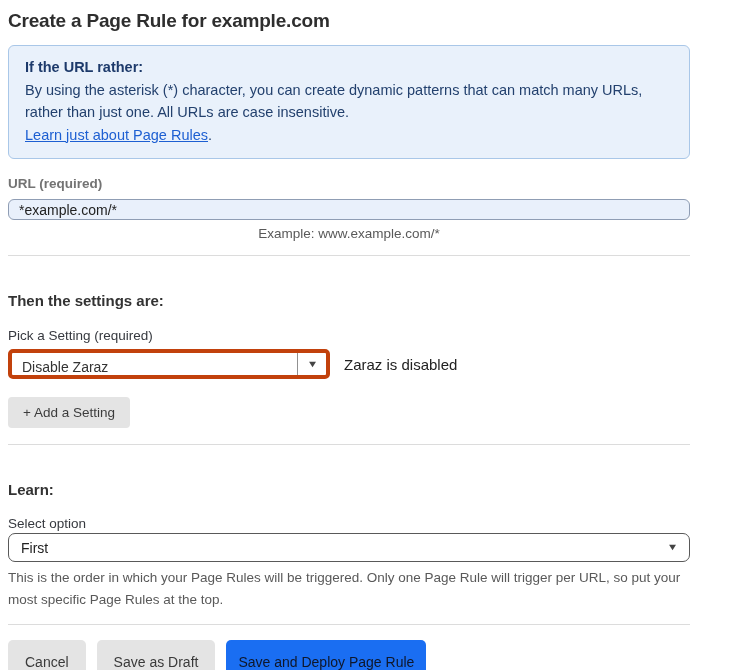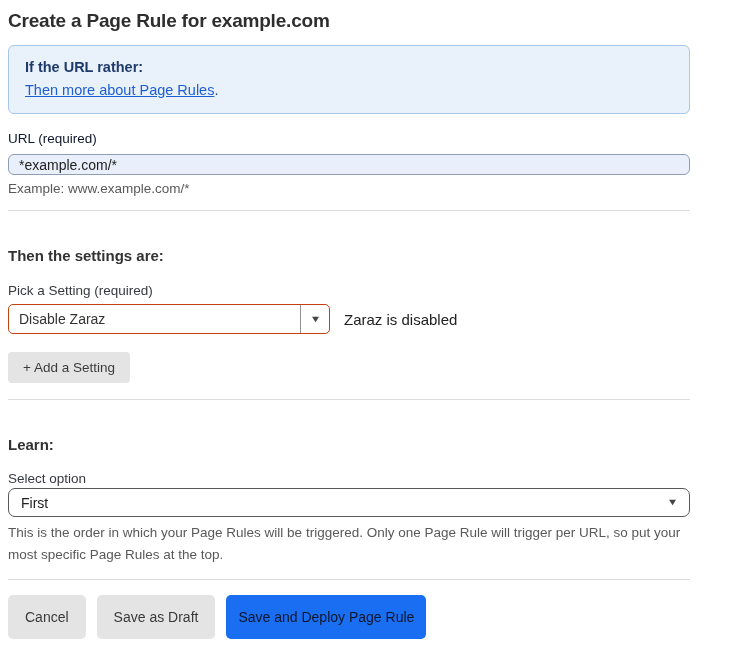--- a/index.html
+++ b/index.html
@@ -24,45 +24,45 @@
     border-radius: 6px;
     padding: 10px 16px 12px 16px;
     font-size: 14.5px; line-height: 22.5px;
     color: #23416e;
   }
   .info-box .info-heading { font-weight: bold; color: #1d3a6b; }
   .info-box a {
     color: #1d5fd2; text-decoration: underline; cursor: pointer;
   }
 
-  .field-label { margin-top: 17px; font-size: 13.5px; color: #0f172a; }
+  .field-label { margin-top: 17px; font-size: 13.5px; color: #737373; font-weight: bold; }
 
   .url-input {
     display: block; width: 100%; height: 21px;
     margin-top: 8px; padding: 0 10px;
     background: #e9f0fb;
     border: 1px solid #8f9db4;
     border-radius: 6px;
     font-family: "Liberation Sans", sans-serif;
     font-size: 14px; color: #222;
     outline: none;
   }
-  .helper-text { margin-top: 6px; font-size: 13.5px; color: #595959; }
+  .helper-text { margin-top: 6px; font-size: 13.5px; color: #595959; text-align: center; }
 
   .divider { border: none; border-top: 1px solid #dcdcdc; margin: 14px 0 0 0; height: 0; }
 
   .section-heading { font-size: 15px; font-weight: bold; color: #333; margin-top: 36px; }
 
   .picker-label { margin-top: 19px; font-size: 13.5px; color: #36393f; }
 
   .setting-row { margin-top: 6px; display: flex; align-items: center; }
   .setting-select {
     width: 322px; height: 30px;
     background: #fff;
-    border: 1px solid #c2410c;
+    border: 4px solid #c2410c;
     border-radius: 5px;
     display: flex; align-items: stretch;
     cursor: pointer;
   }
   .setting-select .select-value {
     flex: 1; padding: 0 10px; line-height: 28px;
     font-size: 14px; color: #333;
     white-space: nowrap; overflow: hidden;
   }
   .setting-select .select-arrow {
@@ -110,21 +110,22 @@
 </style>
 </head>
 <body>
 
 <div class="container">
 
   <h1 class="page-title">Create a Page Rule for example.com</h1>
 
   <div class="info-box">
     <div class="info-heading">If the URL rather:</div>
-    <div><a>Then more about Page Rules</a><span>.</span></div>
+    <div>By using the asterisk (*) character, you can create dynamic patterns that can match many URLs, rather than just one. All URLs are case insensitive.</div>
+    <div><a>Learn just about Page Rules</a><span>.</span></div>
   </div>
 
   <div class="field-label">URL (required)</div>
   <input class="url-input" type="text" value="*example.com/*" style="">
   <div class="helper-text">Example: www.example.com/*</div>
 
   <hr class="divider">
 
   <div class="section-heading">Then the settings are:</div>
 

